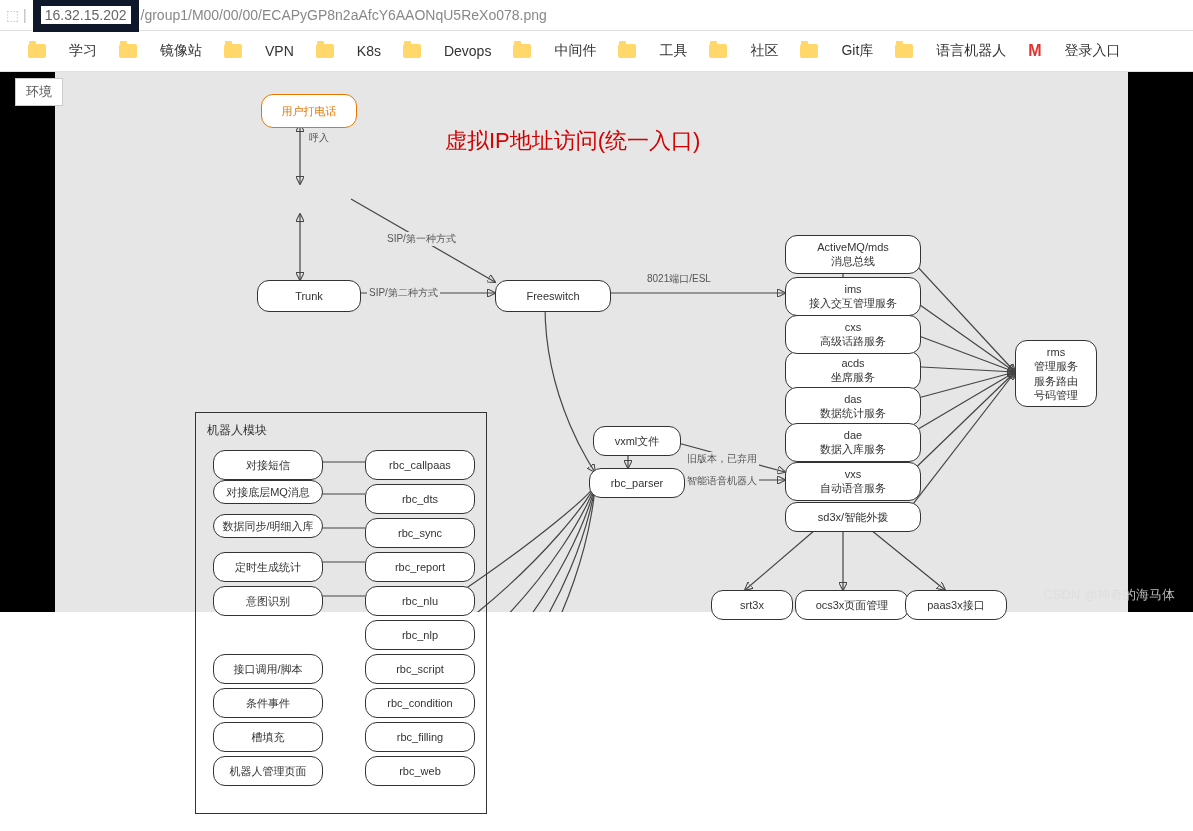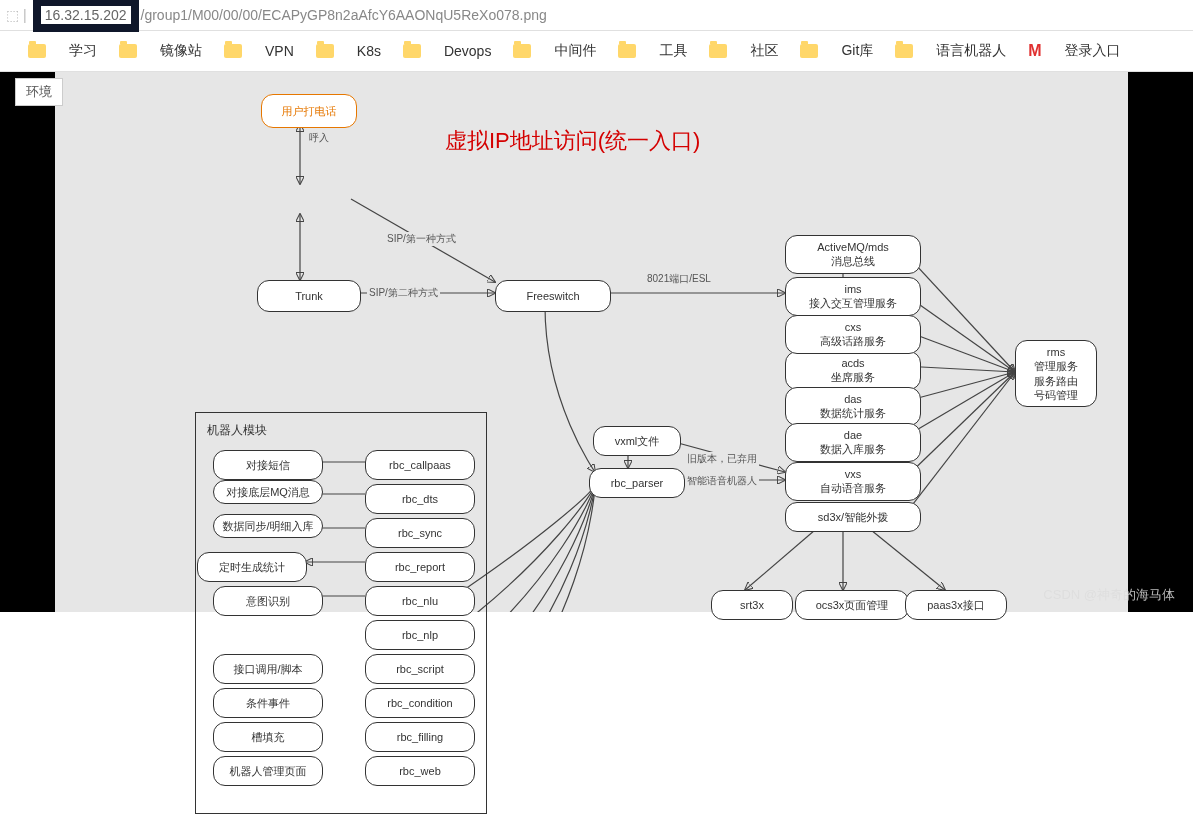--- a/index.html
+++ b/index.html
@@ -187,21 +187,21 @@
     <div class="node" style="left:656px;top:518px;width:64px;height:20px">srt3x</div>
     <div class="node" style="left:740px;top:518px;width:96px;height:20px">ocs3x页面管理</div>
     <div class="node" style="left:850px;top:518px;width:84px;height:20px">paas3x接口</div>
 
     <div class="group-box" style="left:140px;top:340px;width:290px;height:400px"></div>
     <div class="group-label" style="left:152px;top:350px">机器人模块</div>
 
     <div class="node" style="left:158px;top:378px;width:92px;height:20px">对接短信</div>
     <div class="node" style="left:158px;top:408px;width:92px">对接底层MQ消息</div>
     <div class="node" style="left:158px;top:442px;width:92px">数据同步/明细入库</div>
-    <div class="node" style="left:142px;top:480px;width:92px;height:20px">定时生成统计</div>
+    <div class="node" style="left:158px;top:480px;width:92px;height:20px">定时生成统计</div>
     <div class="node" style="left:158px;top:514px;width:92px;height:20px">意图识别</div>
     <div class="node" style="left:158px;top:582px;width:92px;height:20px">接口调用/脚本</div>
     <div class="node" style="left:158px;top:616px;width:92px;height:20px">条件事件</div>
     <div class="node" style="left:158px;top:650px;width:92px;height:20px">槽填充</div>
     <div class="node" style="left:158px;top:684px;width:92px;height:20px">机器人管理页面</div>
 
     <div class="node" style="left:310px;top:378px;width:92px;height:20px">rbc_callpaas</div>
     <div class="node" style="left:310px;top:412px;width:92px;height:20px">rbc_dts</div>
     <div class="node" style="left:310px;top:446px;width:92px;height:20px">rbc_sync</div>
     <div class="node" style="left:310px;top:480px;width:92px;height:20px">rbc_report</div>

